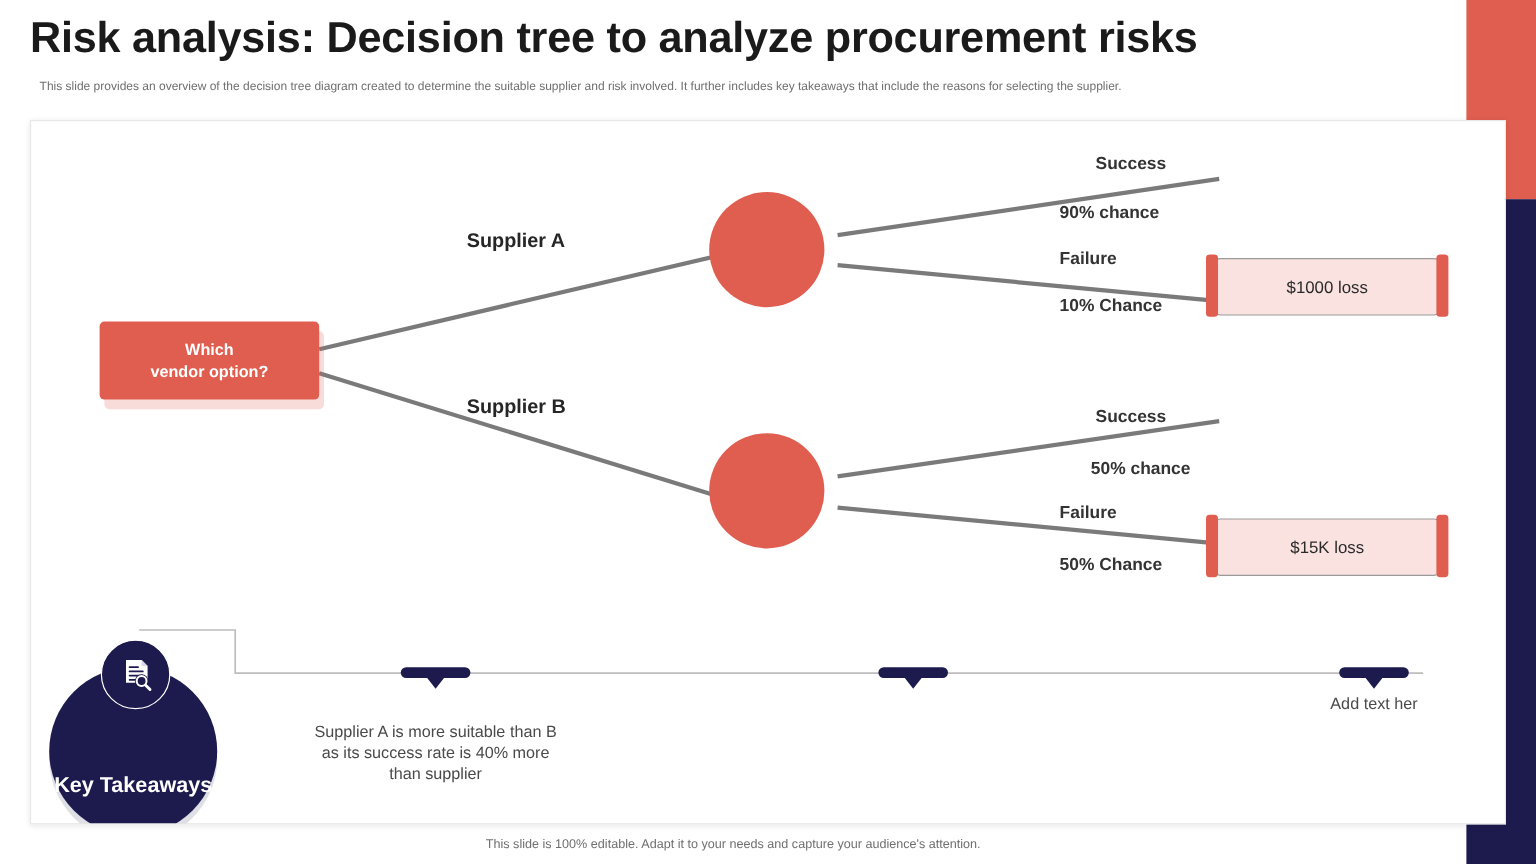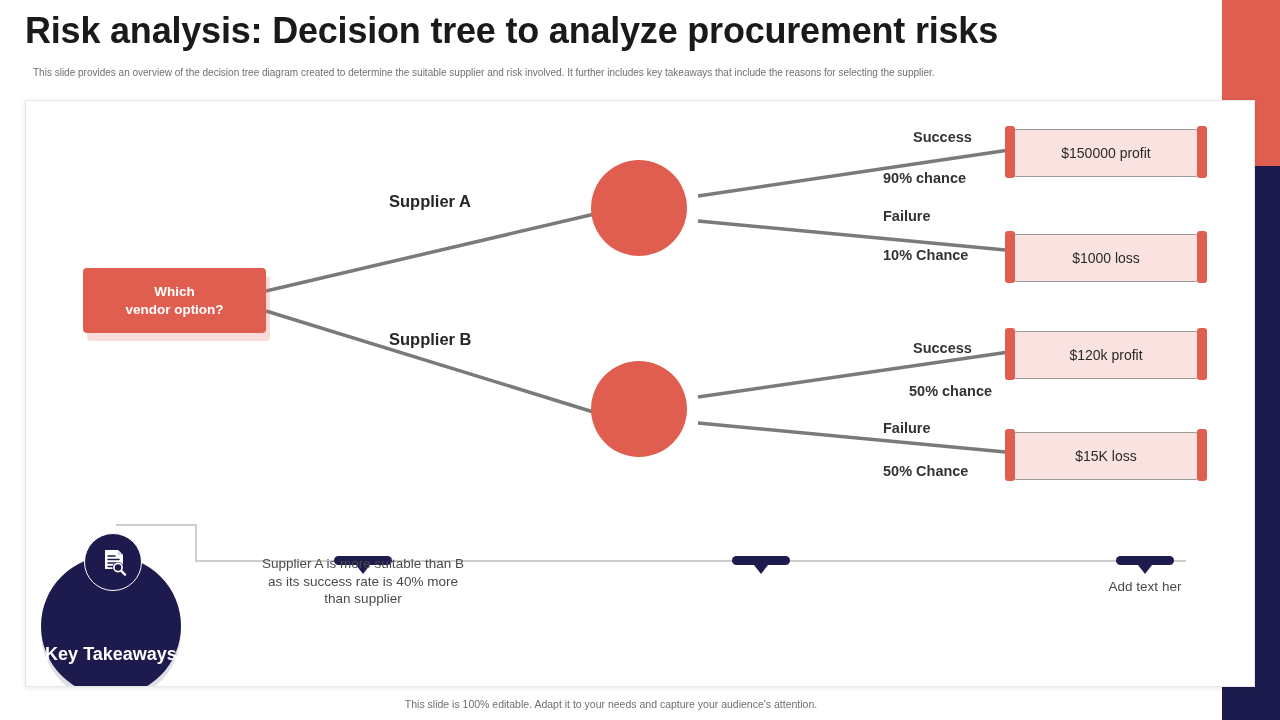--- a/index.html
+++ b/index.html
@@ -160,28 +160,22 @@
   <div class="branch-label" style="left:887px;top:28px;">Success</div>
   <div class="branch-label" style="left:857px;top:69px;">90% chance</div>
   <div class="branch-label" style="left:857px;top:107px;">Failure</div>
   <div class="branch-label" style="left:857px;top:146px;">10% Chance</div>
 
   <div class="branch-label" style="left:887px;top:239px;">Success</div>
   <div class="branch-label" style="left:883px;top:282px;">50% chance</div>
   <div class="branch-label" style="left:857px;top:319px;">Failure</div>
   <div class="branch-label" style="left:857px;top:362px;">50% Chance</div>
 
-  <div class="outcome" style="left:984px;top:28px;">
-    <span>$150000 profit</span>
-  </div>
-  <div class="outcome" style="left:984px;top:133px;align-items:center;">
+  <div class="outcome" style="left:984px;top:114px;align-items:center;">
     <span>$1000 loss</span>
-  </div>
-  <div class="outcome" style="left:984px;top:230px;">
-    <span>$120k profit</span>
   </div>
   <div class="outcome" style="left:984px;top:331px;">
     <span>$15K loss</span>
   </div>
 
   <div id="kt-circle"></div>
   <div id="kt-icon-ring">
     <svg width="32" height="32" viewBox="0 0 32 32">
       <path d="M8 4 h13 l5 5 v14 h-18 z" fill="#ffffff"></path>
       <path d="M21 4 v5 h5 z" fill="#d8d8e8"></path>
@@ -193,21 +187,21 @@
       </g>
       <circle cx="21" cy="21.5" r="5.6" fill="#1d1b4e"></circle>
       <circle cx="21" cy="21.5" r="4.1" fill="none" stroke="#ffffff" stroke-width="1.7"></circle>
       <line x1="24.4" y1="25" x2="28" y2="28.6" stroke="#ffffff" stroke-width="2.4" stroke-linecap="round"></line>
     </svg>
   </div>
   <div id="kt-label">Key Takeaways</div>
 
   <div class="tk-bar" style="left:308px;top:455px;"></div>
   <div class="tk-notch" style="left:330px;top:464px;"></div>
-  <div class="tk-text" style="left:232px;top:454px;width:210px;">Supplier A is more suitable than B as its success rate is 40% more than supplier</div>
+  <div class="tk-text" style="left:232px;top:500px;width:210px;">Supplier A is more suitable than B as its success rate is 40% more than supplier</div>
 
   <div class="tk-bar" style="left:706px;top:455px;"></div>
   <div class="tk-notch" style="left:728px;top:464px;"></div>
 
   <div class="tk-bar" style="left:1090px;top:455px;"></div>
   <div class="tk-notch" style="left:1112px;top:464px;"></div>
   <div class="tk-text" style="left:1034px;top:477px;width:170px;">Add text her</div>
 
 </div>
 

